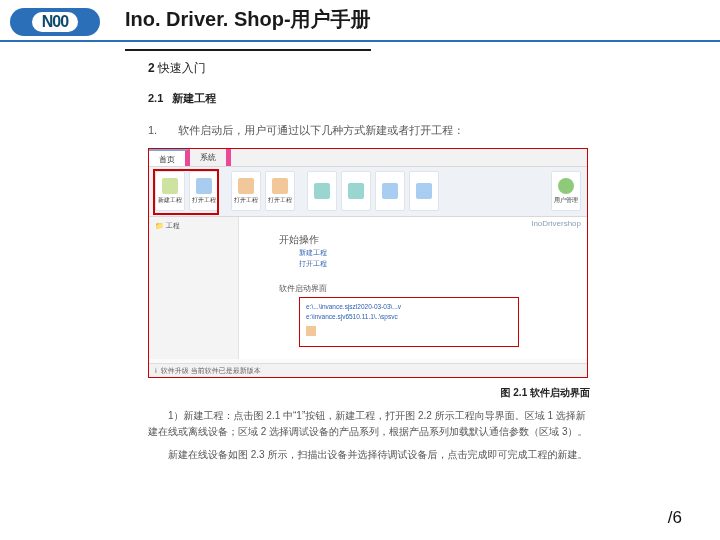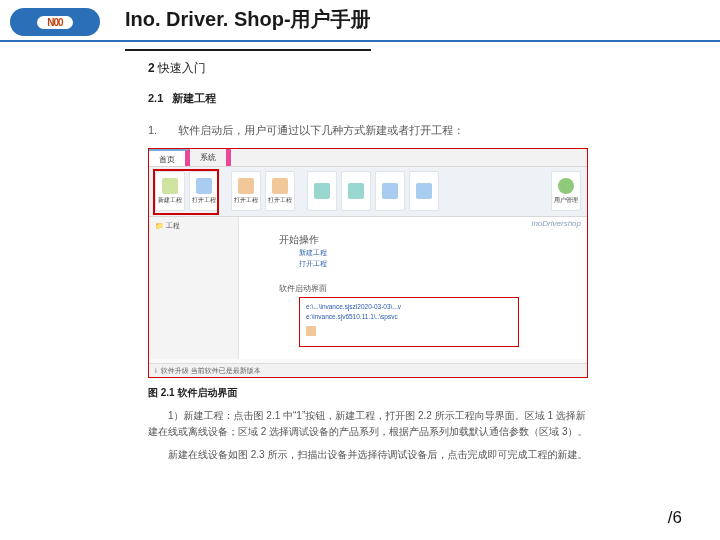--- a/index.html
+++ b/index.html
@@ -26,22 +26,22 @@
     border-radius: 14px;
     display: flex;
     align-items: center;
     justify-content: center;
   }
   .logo-inner {
     background: #fff;
     border-radius: 10px;
     padding: 1px 10px;
     font-weight: 900;
-    font-size: 10px;
-    color: #c2410c;
+    font-size: 16px;
+    color: #0c4a6e;
     letter-spacing: -1px;
   }
   .header-title {
     position: absolute;
     left: 125px;
     top: 6px;
     font-size: 20px;
     font-weight: 700;
     color: #1a1a1a;
     border-bottom: 2px solid #1a1a1a;
@@ -143,21 +143,20 @@
   .ss-main {
     flex: 1;
     position: relative;
     background: #fff;
   }
   .brand-mark {
     position: absolute;
     right: 6px; top: 2px;
     font-size: 8px;
     color: #8aa0b8;
-    font-style: italic;
   }
   .panel-title {
     position: absolute;
     left: 40px; top: 16px;
     font-size: 10px; color: #555;
   }
   .panel-links {
     position: absolute;
     left: 60px; top: 30px;
     font-size: 7px;
@@ -193,21 +192,21 @@
     border-top: 1px solid #ddd;
     background: #f2f2f2;
     font-size: 7px;
     color: #666;
     padding: 1px 6px;
     display: flex;
     align-items: center;
     gap: 4px;
   }
   .caption {
-    text-align: left;
+    text-align: right;
     font-size: 10px;
     color: #222;
     font-weight: 700;
     margin-top: 8px;
   }
   .para {
     margin-top: 8px;
     font-size: 10px;
     line-height: 1.55;
     color: #555;

